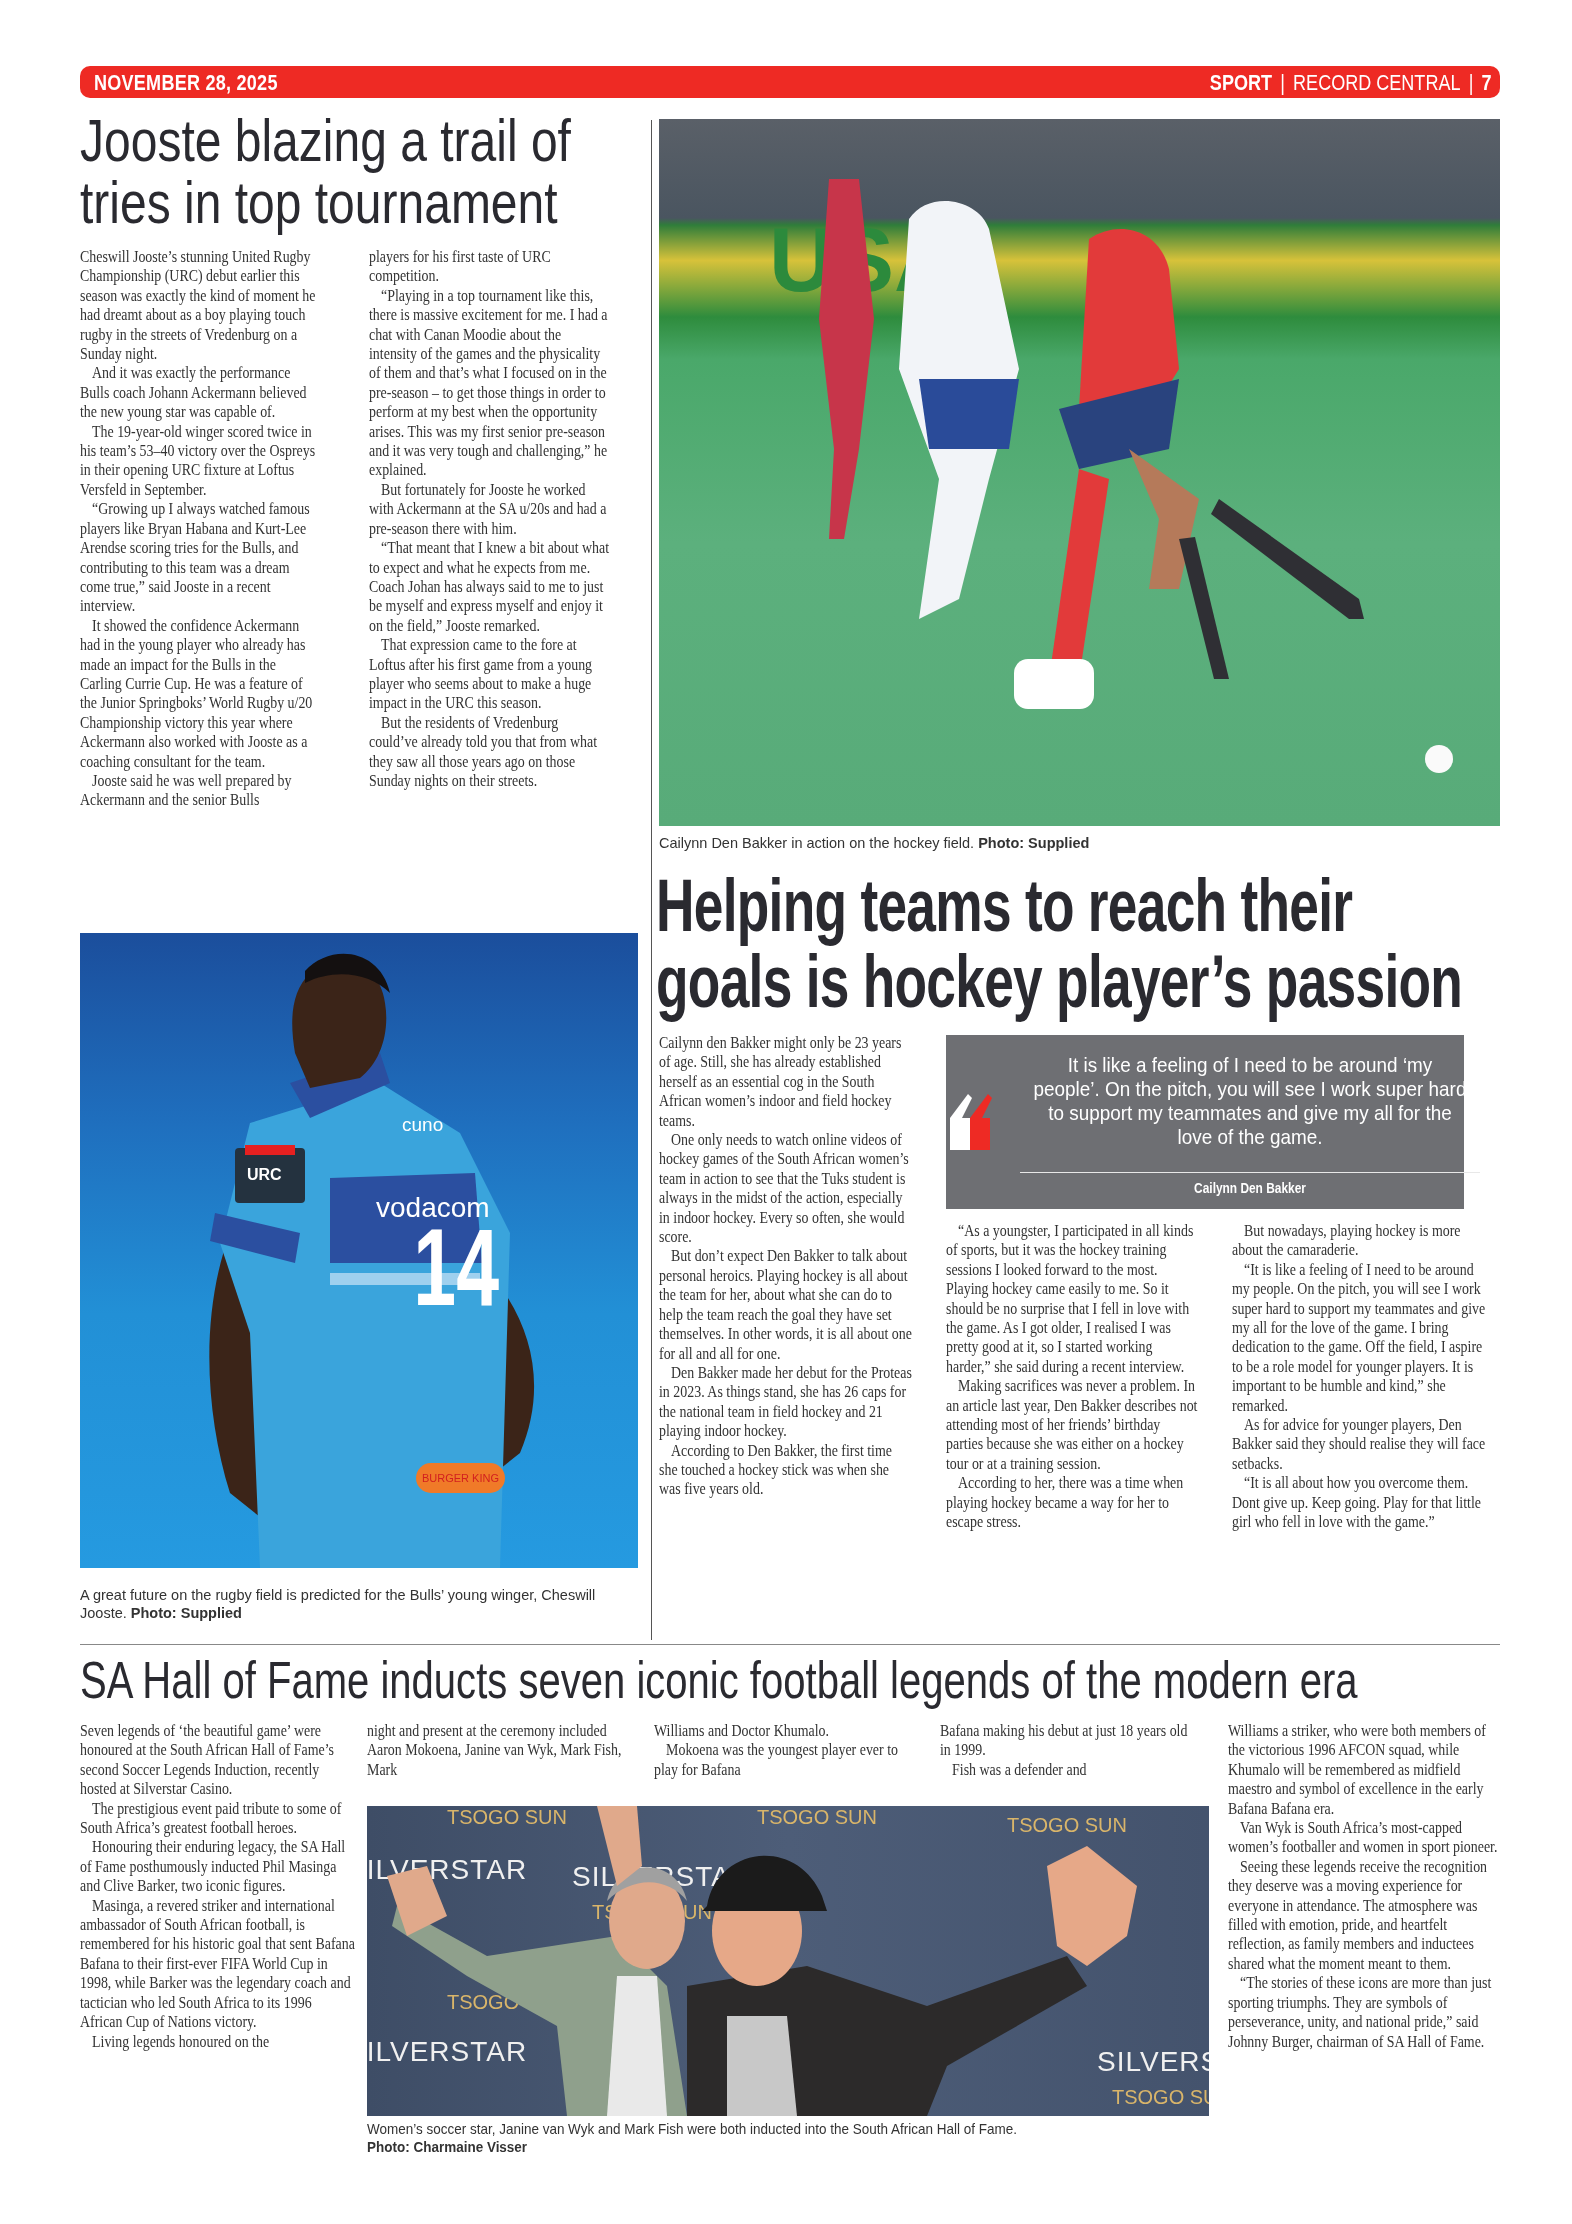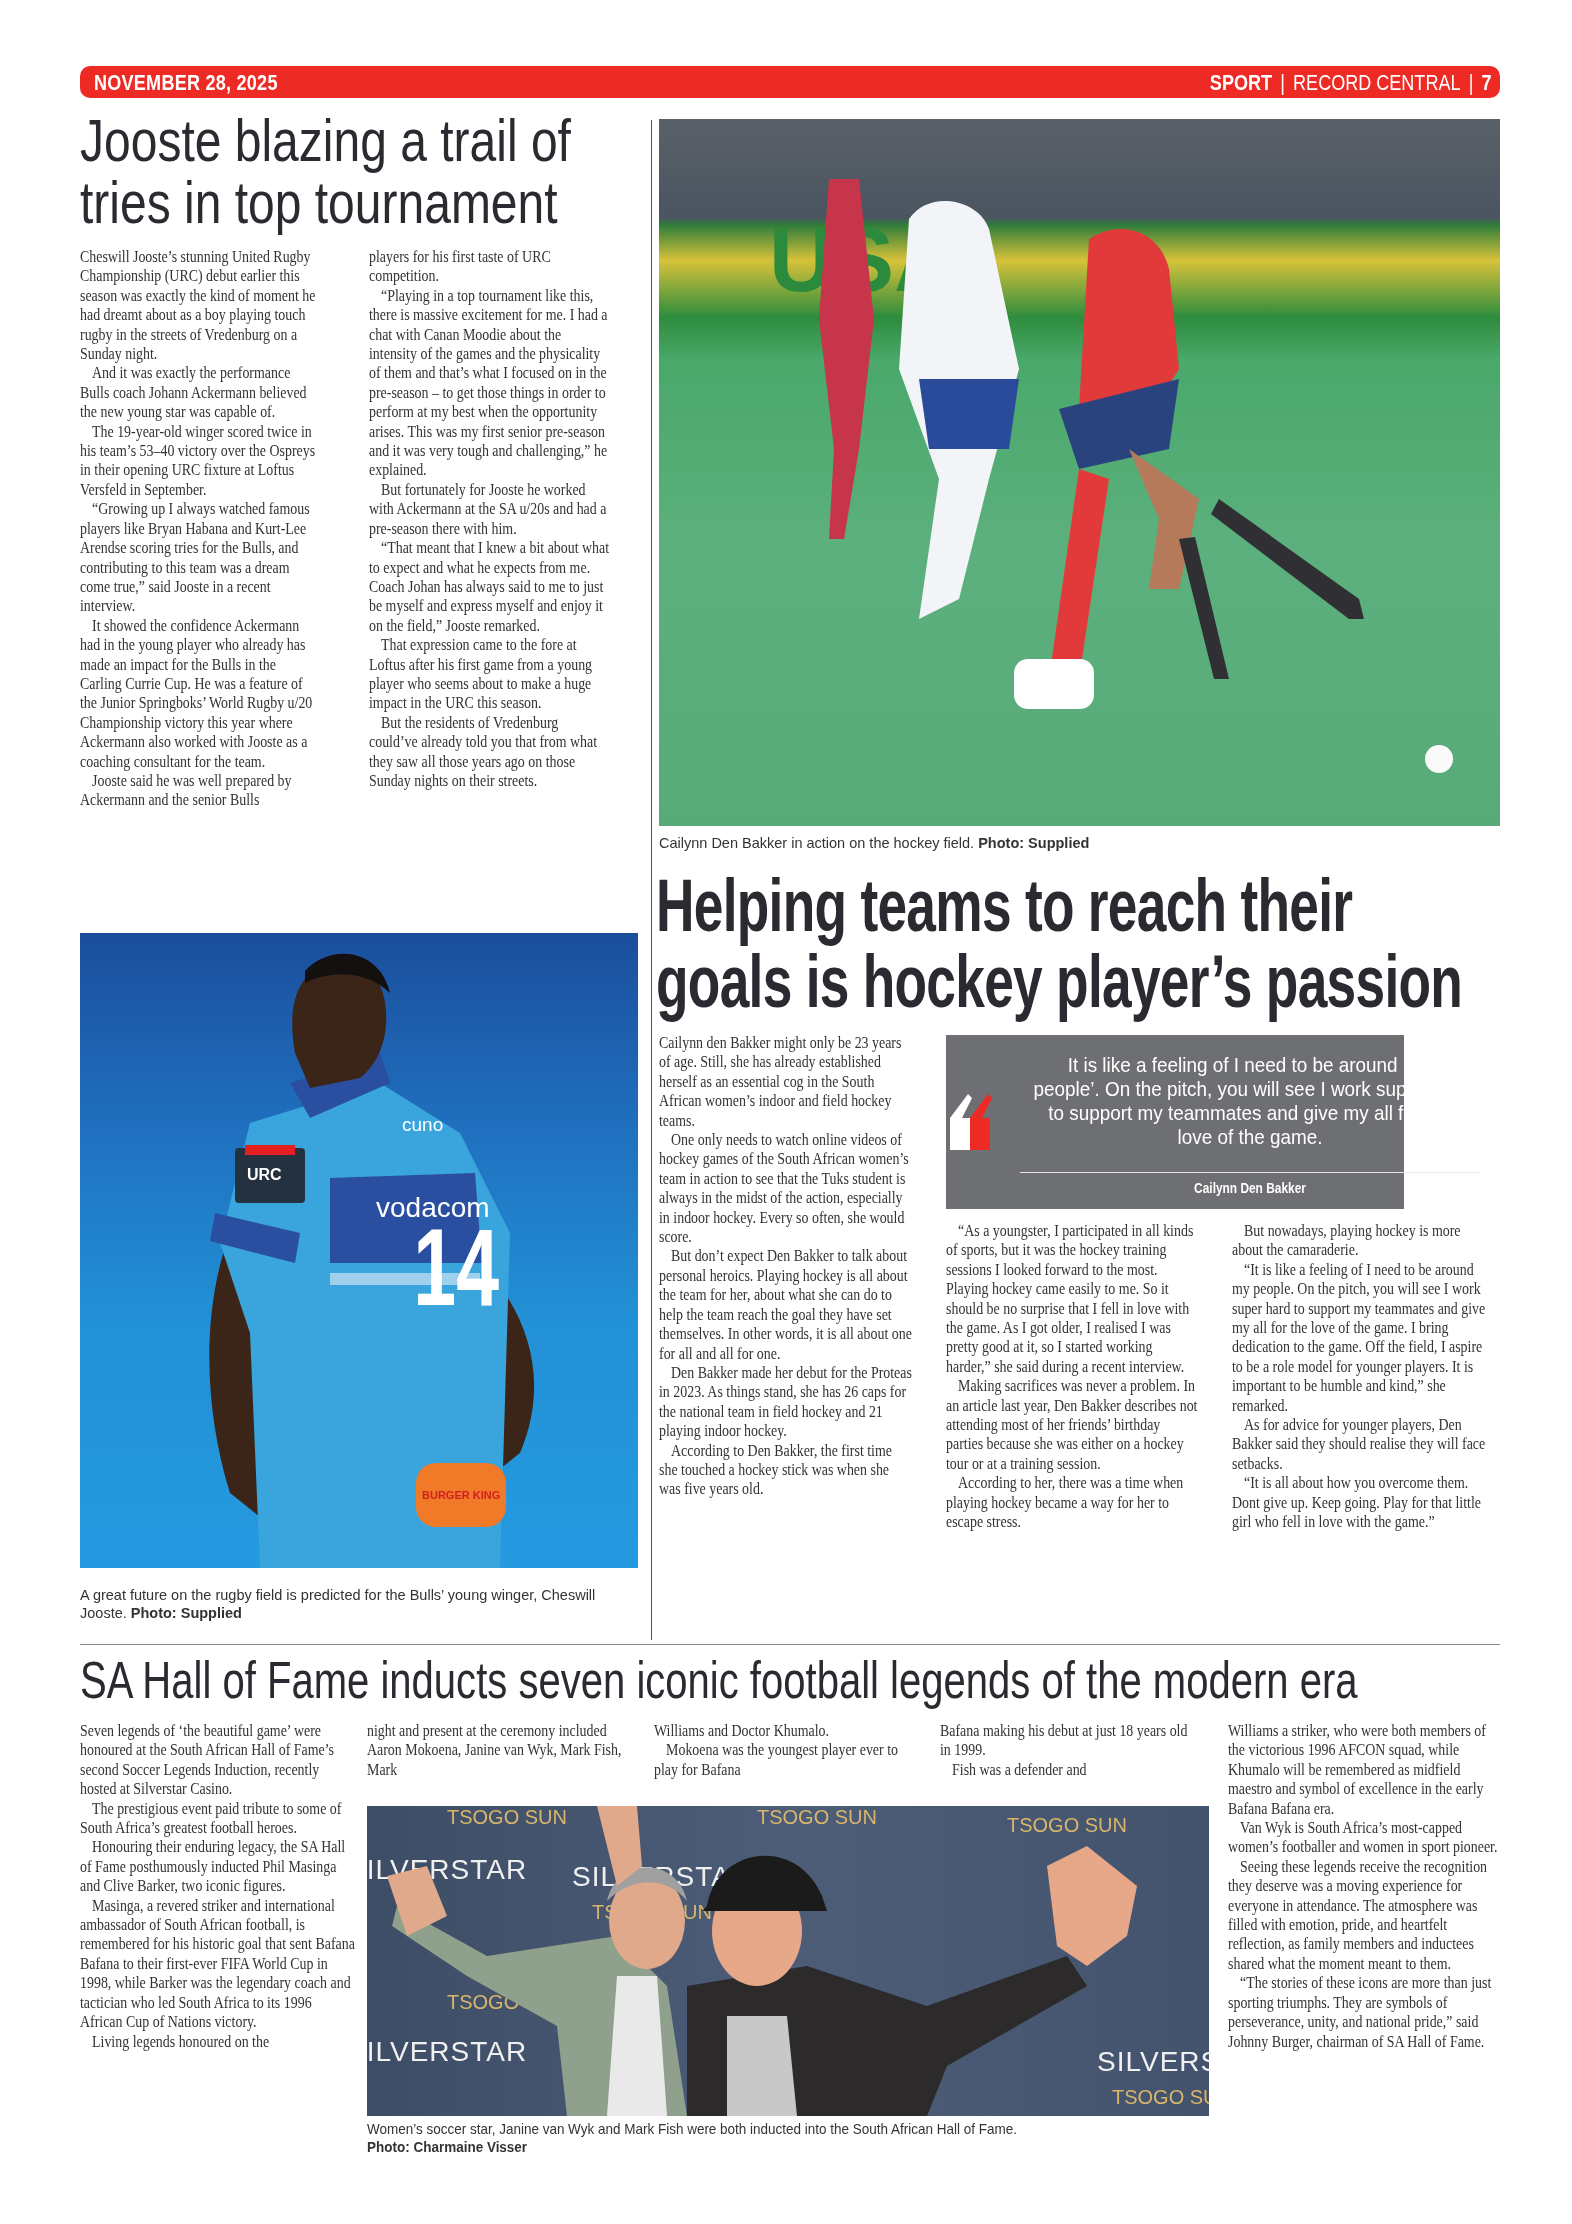--- a/index.html
+++ b/index.html
@@ -21,21 +21,21 @@
   .caption{font-family:"Liberation Sans",sans-serif;font-size:14.5px;line-height:18px;color:#333;}
   .caption b{font-weight:bold;}
   .vrule{background:#555;width:1px;}
   .hrule{background:#888;height:1px;}
   
   .img-hockey{left:659px;top:119px;width:841px;height:707px;overflow:hidden;background:linear-gradient(180deg,#5a6068 0%,#4a5560 14%,#2f7d3a 15%,#d7c23a 20%,#2e8c3d 28%,#4aa86a 34%,#5cb07d 60%,#58ab79 100%);}
   .img-rugby{left:80px;top:933px;width:558px;height:635px;overflow:hidden;background:linear-gradient(180deg,#1b4e9c 0%,#1f6fbe 30%,#2290d6 60%,#259ae0 100%);}
   .img-hof{left:367px;top:1806px;width:842px;height:310px;overflow:hidden;background:linear-gradient(90deg,#3e4d66 0%,#4d5d78 50%,#44536d 100%);text-align:right;}
   .brand-txt{position:absolute;font-family:"Liberation Sans",sans-serif;white-space:nowrap;}
   
-  .pullquote{left:946px;top:1035px;width:458px;height:174px;background:#6e6f73;color:#fff;}
+  .pullquote{left:946px;top:1035px;width:518px;height:174px;background:#6e6f73;color:#fff;}
   .pullquote .qtext{position:absolute;left:62px;top:18px;width:484px;text-align:center;font-family:"Liberation Sans",sans-serif;font-size:21px;line-height:24px;transform:scaleX(0.9);transform-origin:center top;}
   .pullquote .qline{position:absolute;left:74px;top:137px;width:460px;height:1px;background:#e8e8e8;}
   .pullquote .qauthor{position:absolute;left:74px;top:145px;width:460px;text-align:center;font-family:"Liberation Sans",sans-serif;font-size:14px;font-weight:bold;transform:scaleX(0.85);transform-origin:center top;}
   .quote-mark{position:absolute;left:2px;top:55px;width:52px;height:60px;}
 </style>
 </head>
 <body>
 
 <div class="abs topbar">
   <span class="date">NOVEMBER 28, 2025</span>
@@ -82,21 +82,21 @@
     <path d="M215 120 C210 90 210 60 230 40 C260 15 300 30 305 70 C310 100 300 130 280 145 L230 155 Z" fill="#3b2418"></path>
     <path d="M225 38 C250 10 300 15 310 60 C290 40 255 35 225 50 Z" fill="#141010"></path>
 
     <rect x="155" y="215" width="70" height="55" rx="4" fill="#24323f"></rect>
     <rect x="165" y="212" width="50" height="10" fill="#e62020"></rect>
   </svg>
   <span class="brand-txt" style="left:296px;top:259px;color:#fff;font-size:28px;">vodacom</span>
   <span class="brand-txt" style="left:315px;top:270px;color:#fff;font-size:110px;font-weight:bold;transform:scaleX(0.7);">14</span>
   <span class="brand-txt" style="left:322px;top:181px;color:#fff;font-size:19px;">cuno</span>
   <span class="brand-txt" style="left:167px;top:233px;color:#fff;font-size:16px;font-weight:bold;">URC</span>
-  <span class="brand-txt" style="left:336px;top:530px;background:#f07a28;color:#d21f1f;font-size:11px;font-weight:bold;padding:26px 6px;border-radius:20px;">BURGER KING</span>
+  <span class="brand-txt" style="left:336px;top:530px;background:#f07a28;color:#d21f1f;font-size:11px;font-weight:normal;padding:9px 6px;border-radius:20px;">BURGER KING</span>
 </div>
 <div class="abs caption" style="left:80px;top:1586px;width:560px;"><span>A great future on the rugby field is predicted for the Bulls’ young winger, Cheswill Jooste. </span><b>Photo: Supplied</b></div>
 
 <div class="abs vrule" style="left:651px;top:120px;height:1520px;"></div>
 
 <div class="abs img-hockey">
   <span class="brand-txt" style="left:110px;top:90px;color:#2c8a3c;font-size:90px;font-weight:bold;">USA</span>
   <svg width="841" height="707" viewBox="0 0 841 707" style="position:absolute;left:0;top:0">
 
     <path d="M170 60 L200 60 L215 200 L200 330 L185 420 L170 420 L175 330 L160 200 Z" fill="#c7354a"></path>

